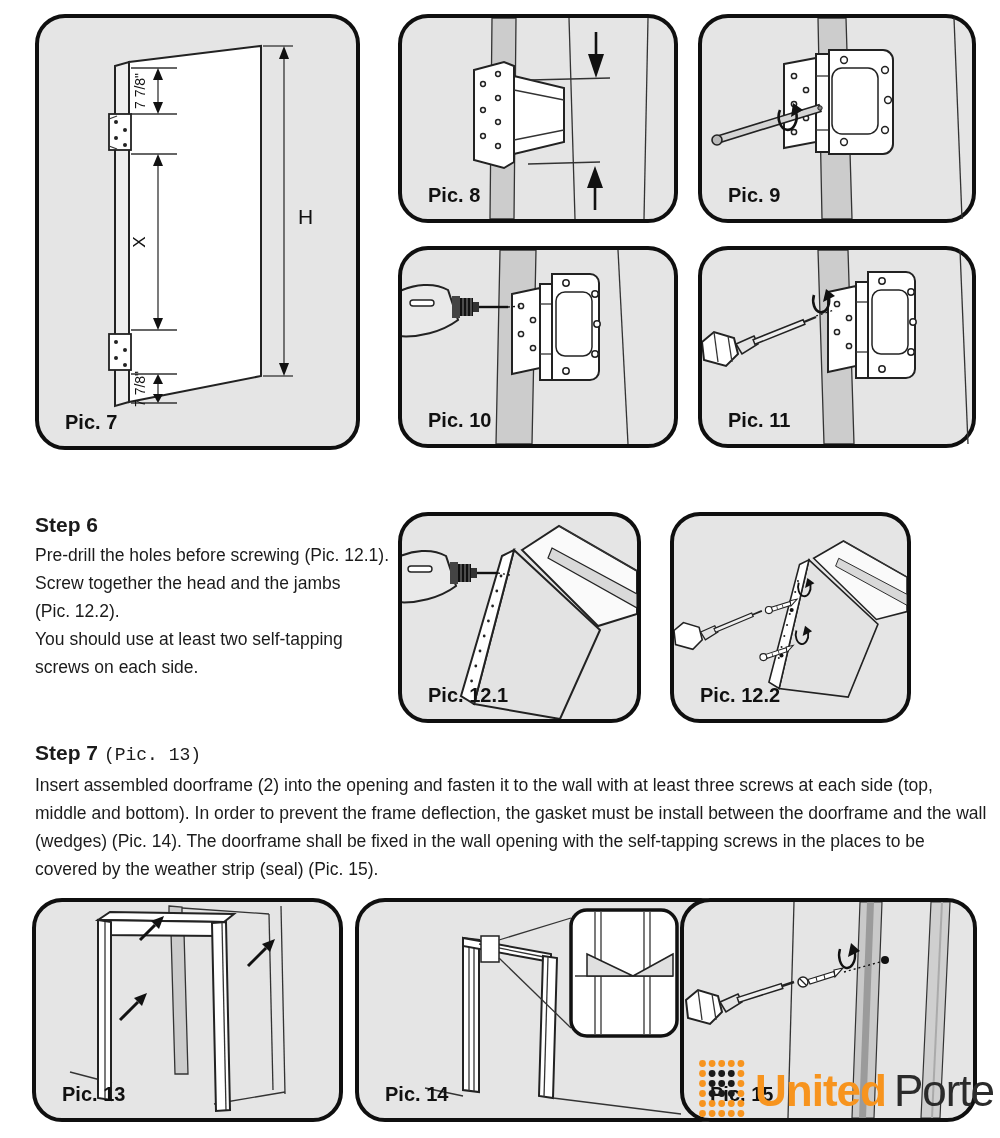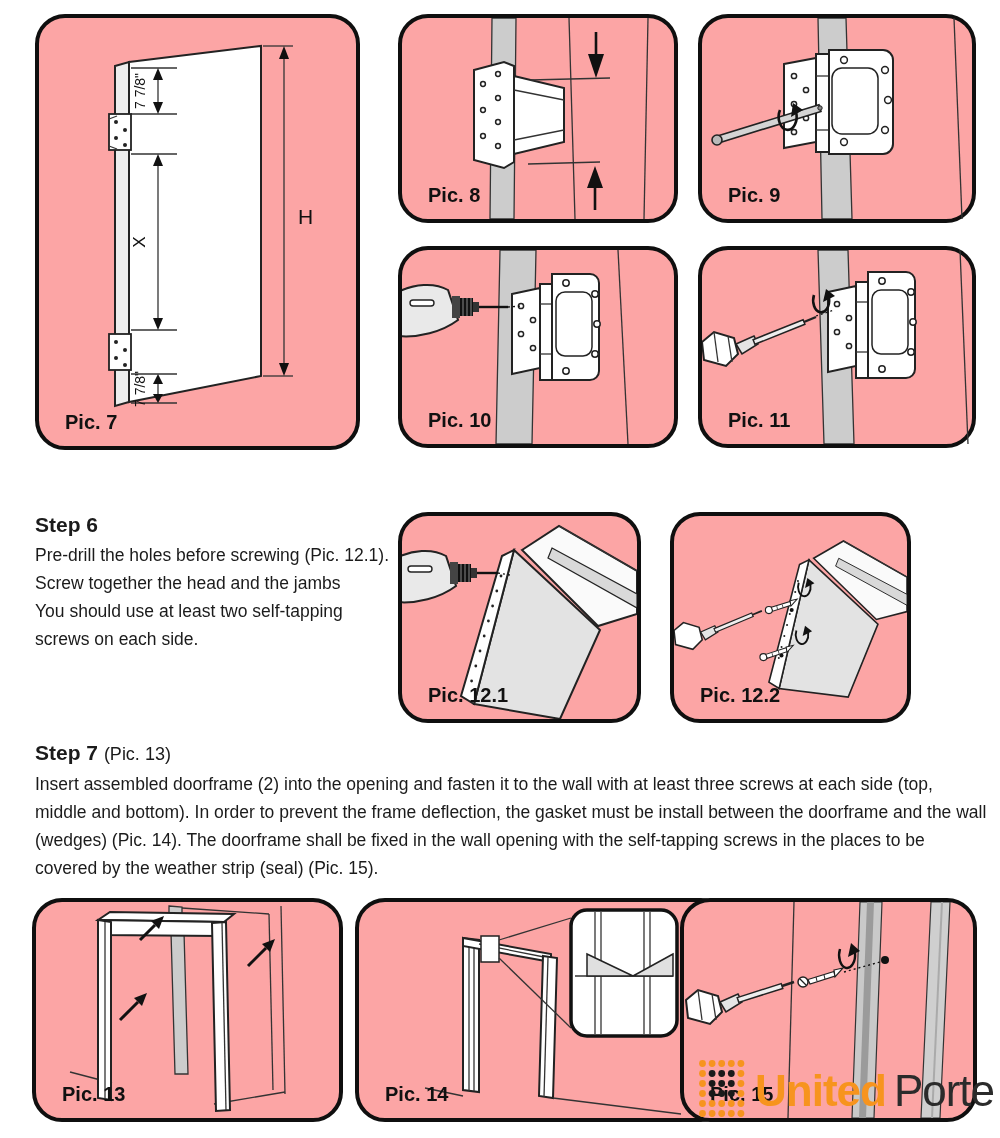--- a/index.html
+++ b/index.html
@@ -1,23 +1,23 @@
 <!DOCTYPE html>
 <html><head>
 <meta charset="utf-8">
 <style>
   html,body{margin:0;padding:0;background:#fff;}
   body{font-family:"Liberation Sans",sans-serif;color:#1b1b1b;}
   #page{position:relative;width:1000px;height:1138px;background:#fff;overflow:hidden;}
-  .panel{position:absolute;border:4px solid #0f0f0f;border-radius:30px;background:#fca5a5;box-sizing:border-box;}
+  .panel{position:absolute;border:4px solid #0f0f0f;border-radius:30px;background:#e5e5e5;box-sizing:border-box;}
   .panel svg{position:absolute;left:0;top:0;width:100%;height:100%;}
   .pic-label{position:absolute;left:26px;bottom:12px;font-weight:bold;font-size:20px;color:#111;letter-spacing:0px;}
   .step-block{position:absolute;}
   .step-heading{font-weight:bold;font-size:21px;line-height:26px;margin:0 0 3px 0;}
-  .step-heading .ref{font-weight:normal;font-size:18px;}
+  .step-heading .ref{font-weight:normal;font-size:18px;font-family:Liberation Mono, monospace;}
   .step-line{font-size:17.5px;line-height:28px;}
   .step-para{font-size:17.5px;line-height:28px;}
   .logo{position:absolute;left:698px;top:1059px;display:flex;align-items:flex-start;z-index:6;}
   .logo-text{margin-left:9px;padding-top:3px;font-size:44px;line-height:58px;letter-spacing:-1px;white-space:nowrap;}
   .logo-united{color:#F7941E;font-weight:700;}
   .logo-porte{color:#2b2b2b;font-weight:400;margin-left:8px;}
   .thin{stroke:#333;stroke-width:1.3;fill:none;}
   .fillw{fill:#fff;stroke:#222;stroke-width:2;}
   .gray{fill:#cccccc;stroke:#333;stroke-width:1.3;}
   text{font-family:"Liberation Sans",sans-serif;fill:#111;}
@@ -229,20 +229,21 @@
         <polygon points="124,39 133,46 121,52" fill="#111"></polygon>
       </g>
     </svg>
     <div class="pic-label">Pic. 11</div>
   </div>
 
   <div class="step-block" style="left:35px;top:512px;width:360px;">
     <div class="step-heading">Step 6</div>
     <div class="step-line">Pre-drill the holes before screwing (Pic. 12.1).</div>
     <div class="step-line">Screw together the head and the jambs</div>
+    <div class="step-line">(Pic. 12.2).</div>
     <div class="step-line">You should use at least two self-tapping</div>
     <div class="step-line">screws on each side.</div>
   </div>
 
   <div class="panel" style="left:398px;top:512px;width:243px;height:211px;">
     <svg viewBox="0 0 235 203">
       <g>
         <polygon points="120,34 157,10 235,55 235,98 196,110" fill="#fafafa" stroke="#222" stroke-width="2"></polygon>
         <polygon points="150,32 235,78 235,92 146,42" fill="#d9d9d9" stroke="#222" stroke-width="1.2"></polygon>
         <line x1="157" y1="10" x2="235" y2="55" class="thin"></line>

